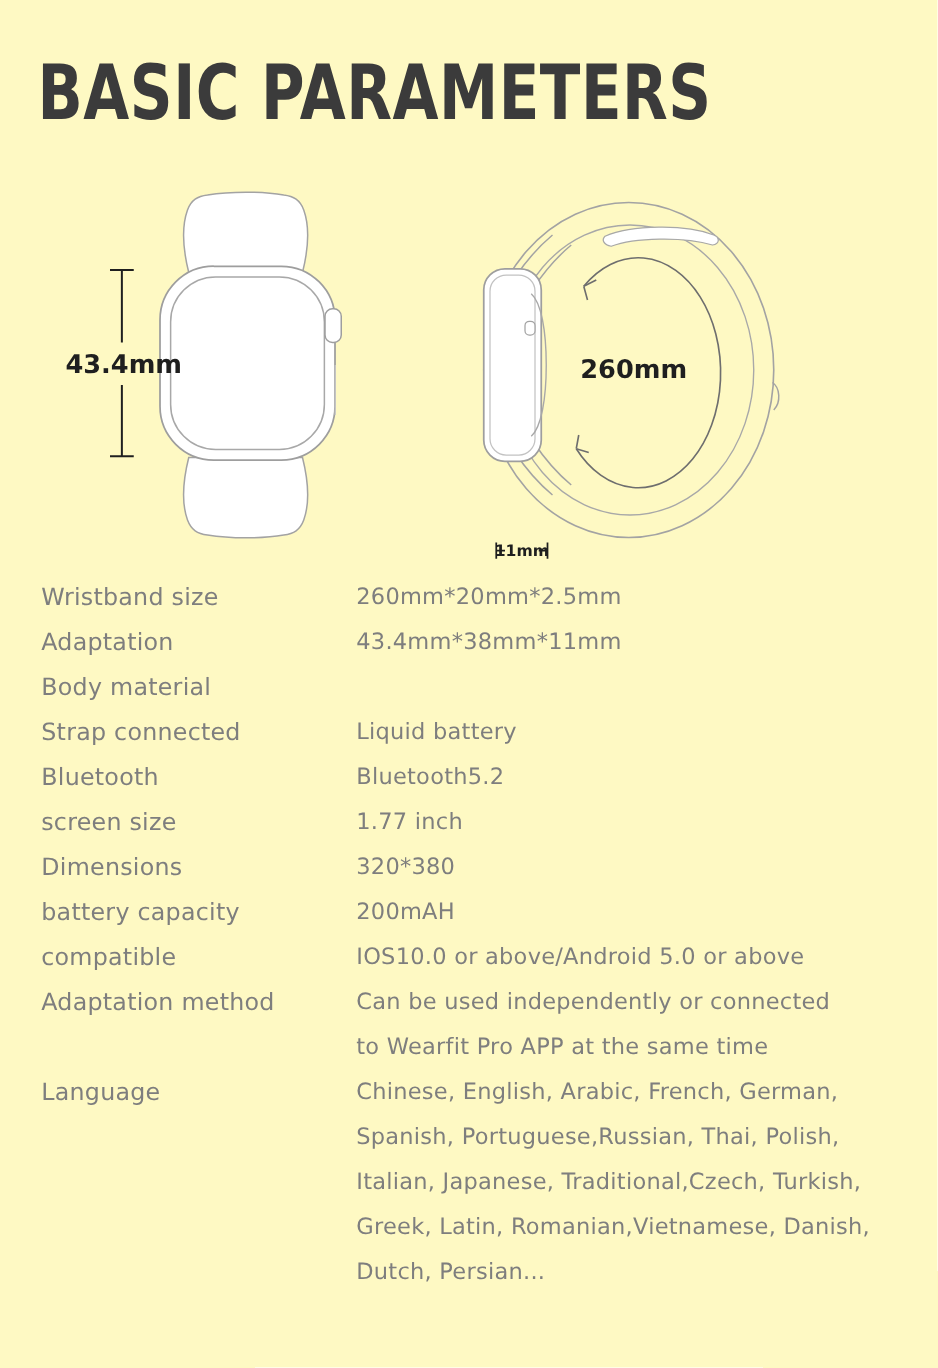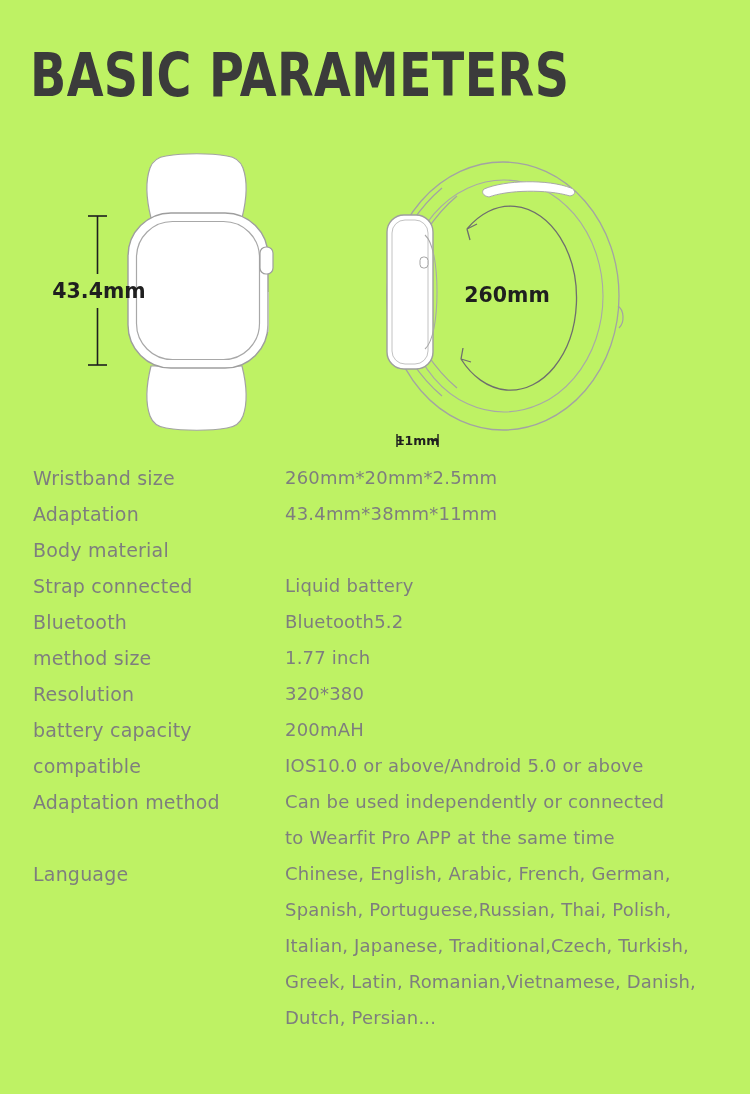--- a/index.html
+++ b/index.html
@@ -1,17 +1,17 @@
 <!DOCTYPE html>
 <html><head>
 <meta charset="utf-8">
 <style>
   html,body { margin:0; padding:0; background:#ffffff; }
   .page {
-    position:relative; width:750px; height:1094px; background:#bef264;
+    position:relative; width:750px; height:1094px; background:#fef9c3;
     font-family:"DejaVu Sans","Liberation Sans",sans-serif; overflow:hidden;
   }
   .page-title {
     position:absolute; left:30px; top:44px; margin:0;
     font-size:61px; font-weight:700; line-height:1; letter-spacing:0.5px;
     color:#3b3b3b; transform:scaleX(0.78); transform-origin:left top;
     white-space:nowrap;
   }
   .diagram-svg { position:absolute; left:0; top:140px; }
   .dim-text { font-weight:bold; fill:#1f1f1f; }
@@ -120,28 +120,28 @@
     </div>
 
     <div class="spec-row">
       <div class="spec-label">Bluetooth</div>
       <div class="spec-value">
         <div class="line">Bluetooth5.2</div>
       </div>
     </div>
 
     <div class="spec-row">
-      <div class="spec-label">method size</div>
+      <div class="spec-label">screen size</div>
       <div class="spec-value">
         <div class="line">1.77 inch</div>
       </div>
     </div>
 
     <div class="spec-row">
-      <div class="spec-label">Resolution</div>
+      <div class="spec-label">Dimensions</div>
       <div class="spec-value">
         <div class="line">320*380</div>
       </div>
     </div>
 
     <div class="spec-row">
       <div class="spec-label">battery capacity</div>
       <div class="spec-value">
         <div class="line">200mAH</div>
       </div>

